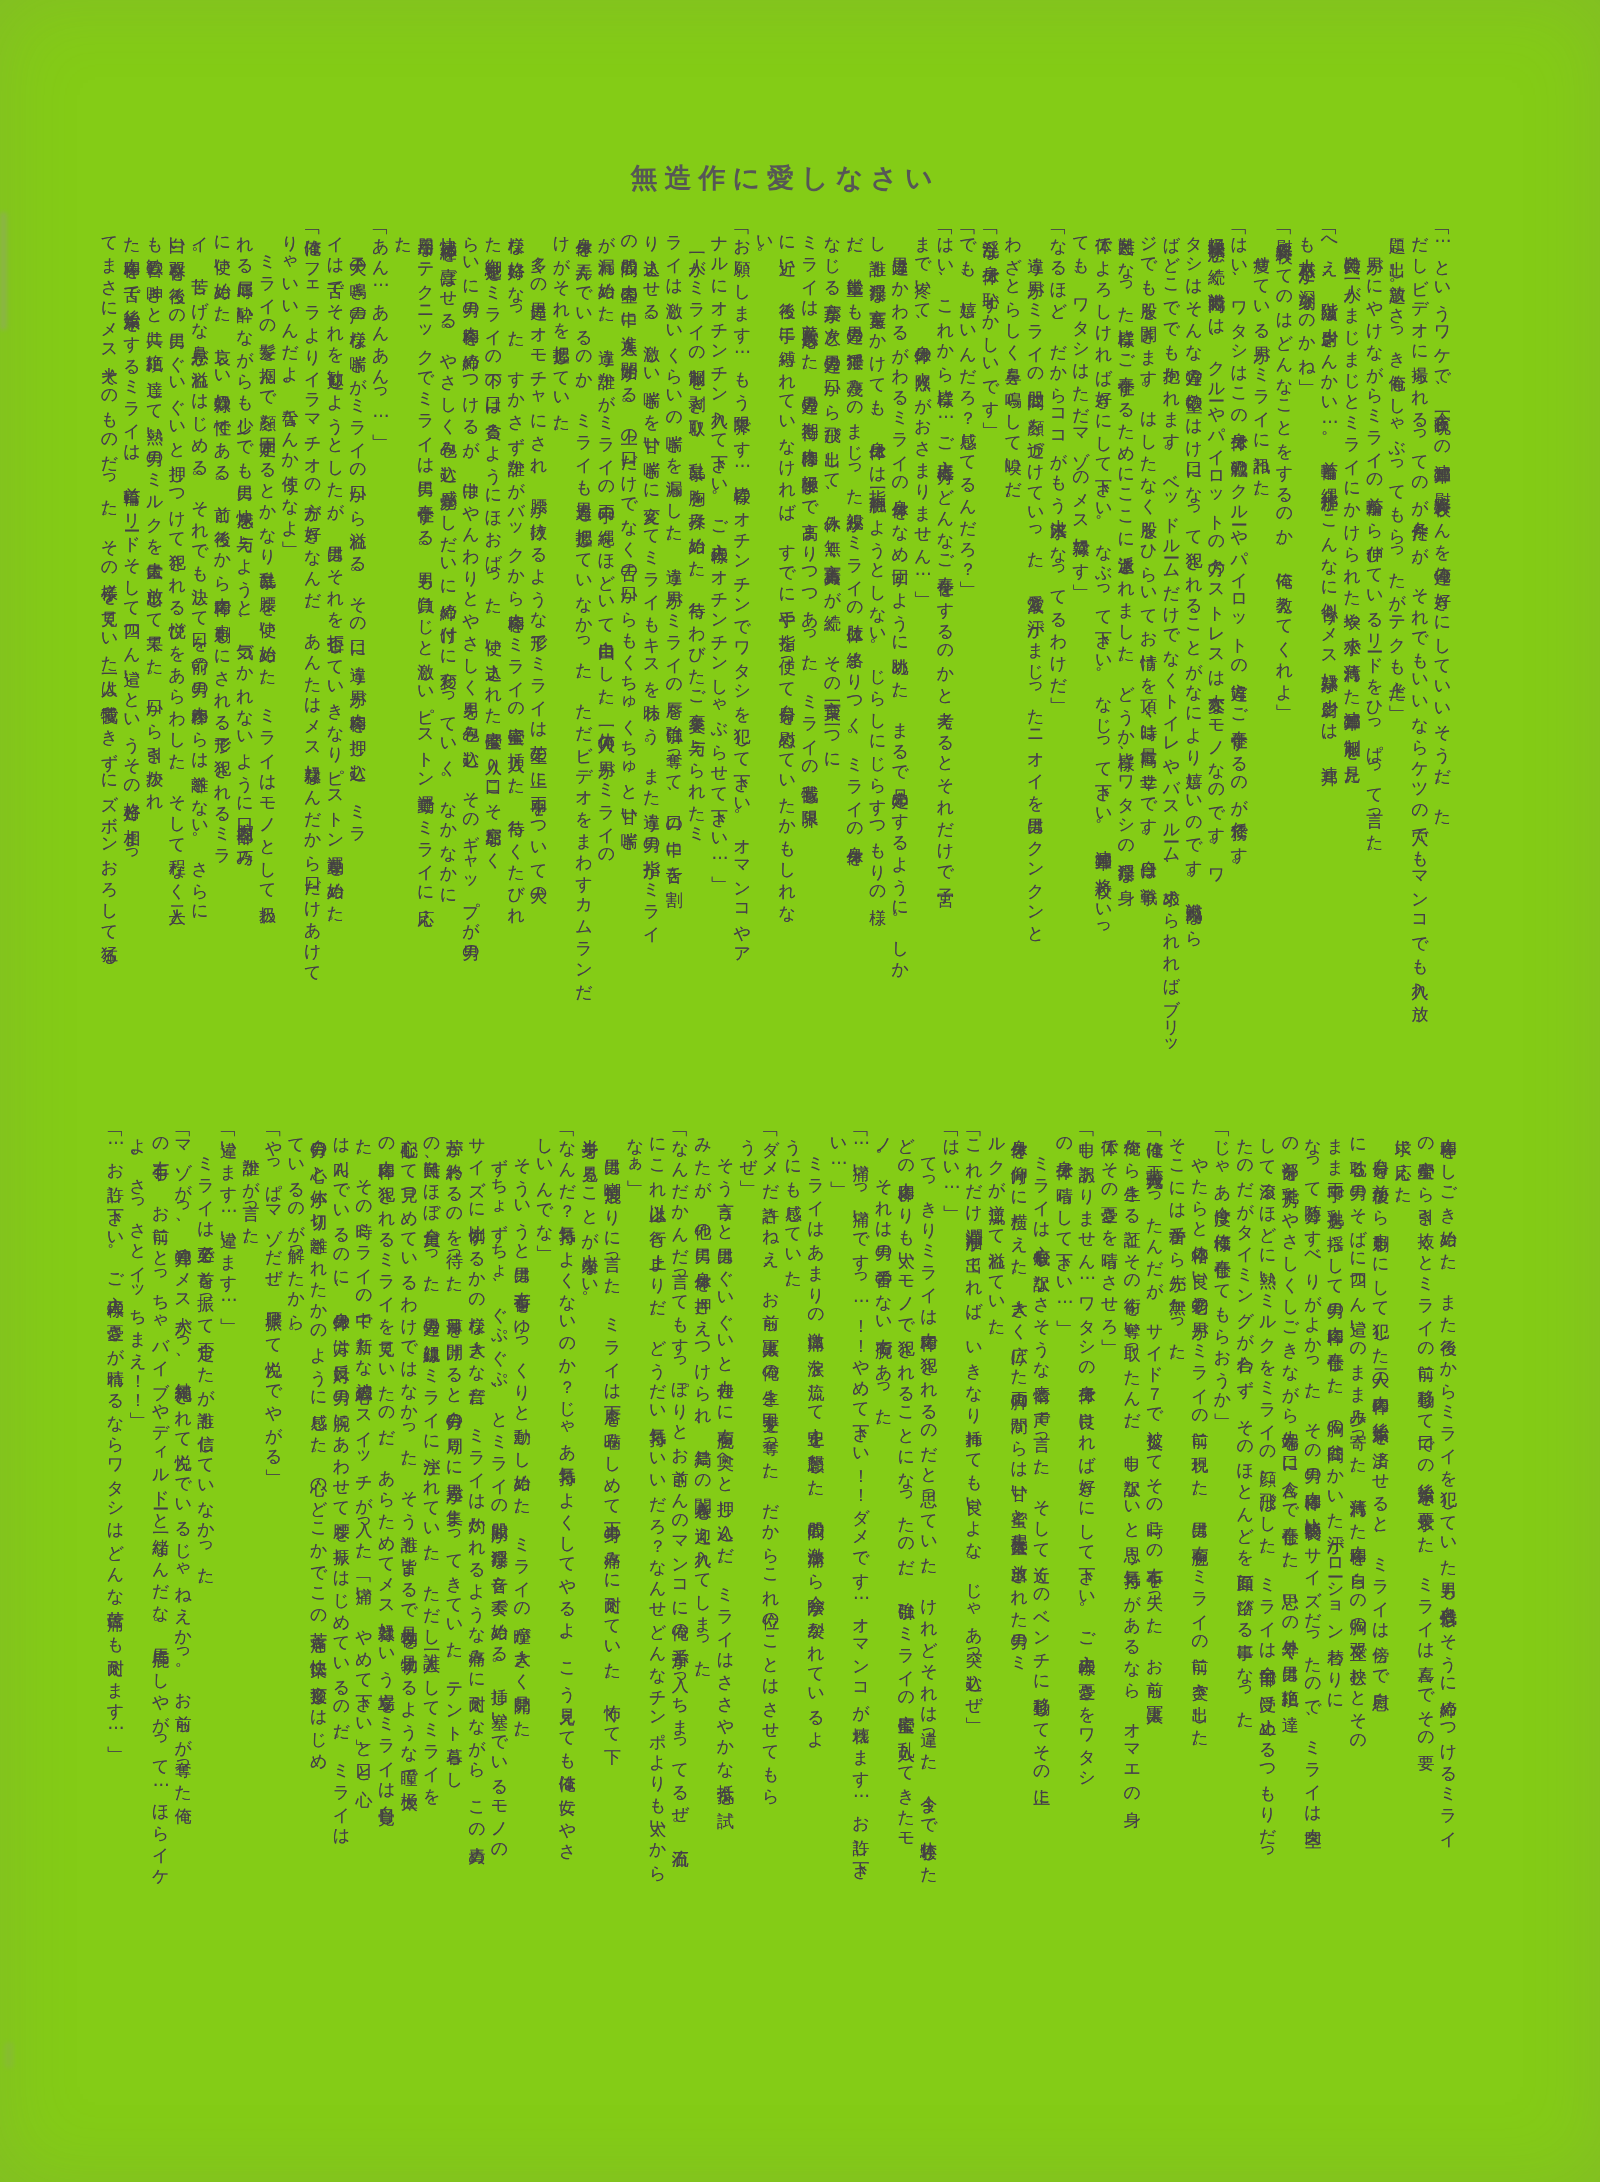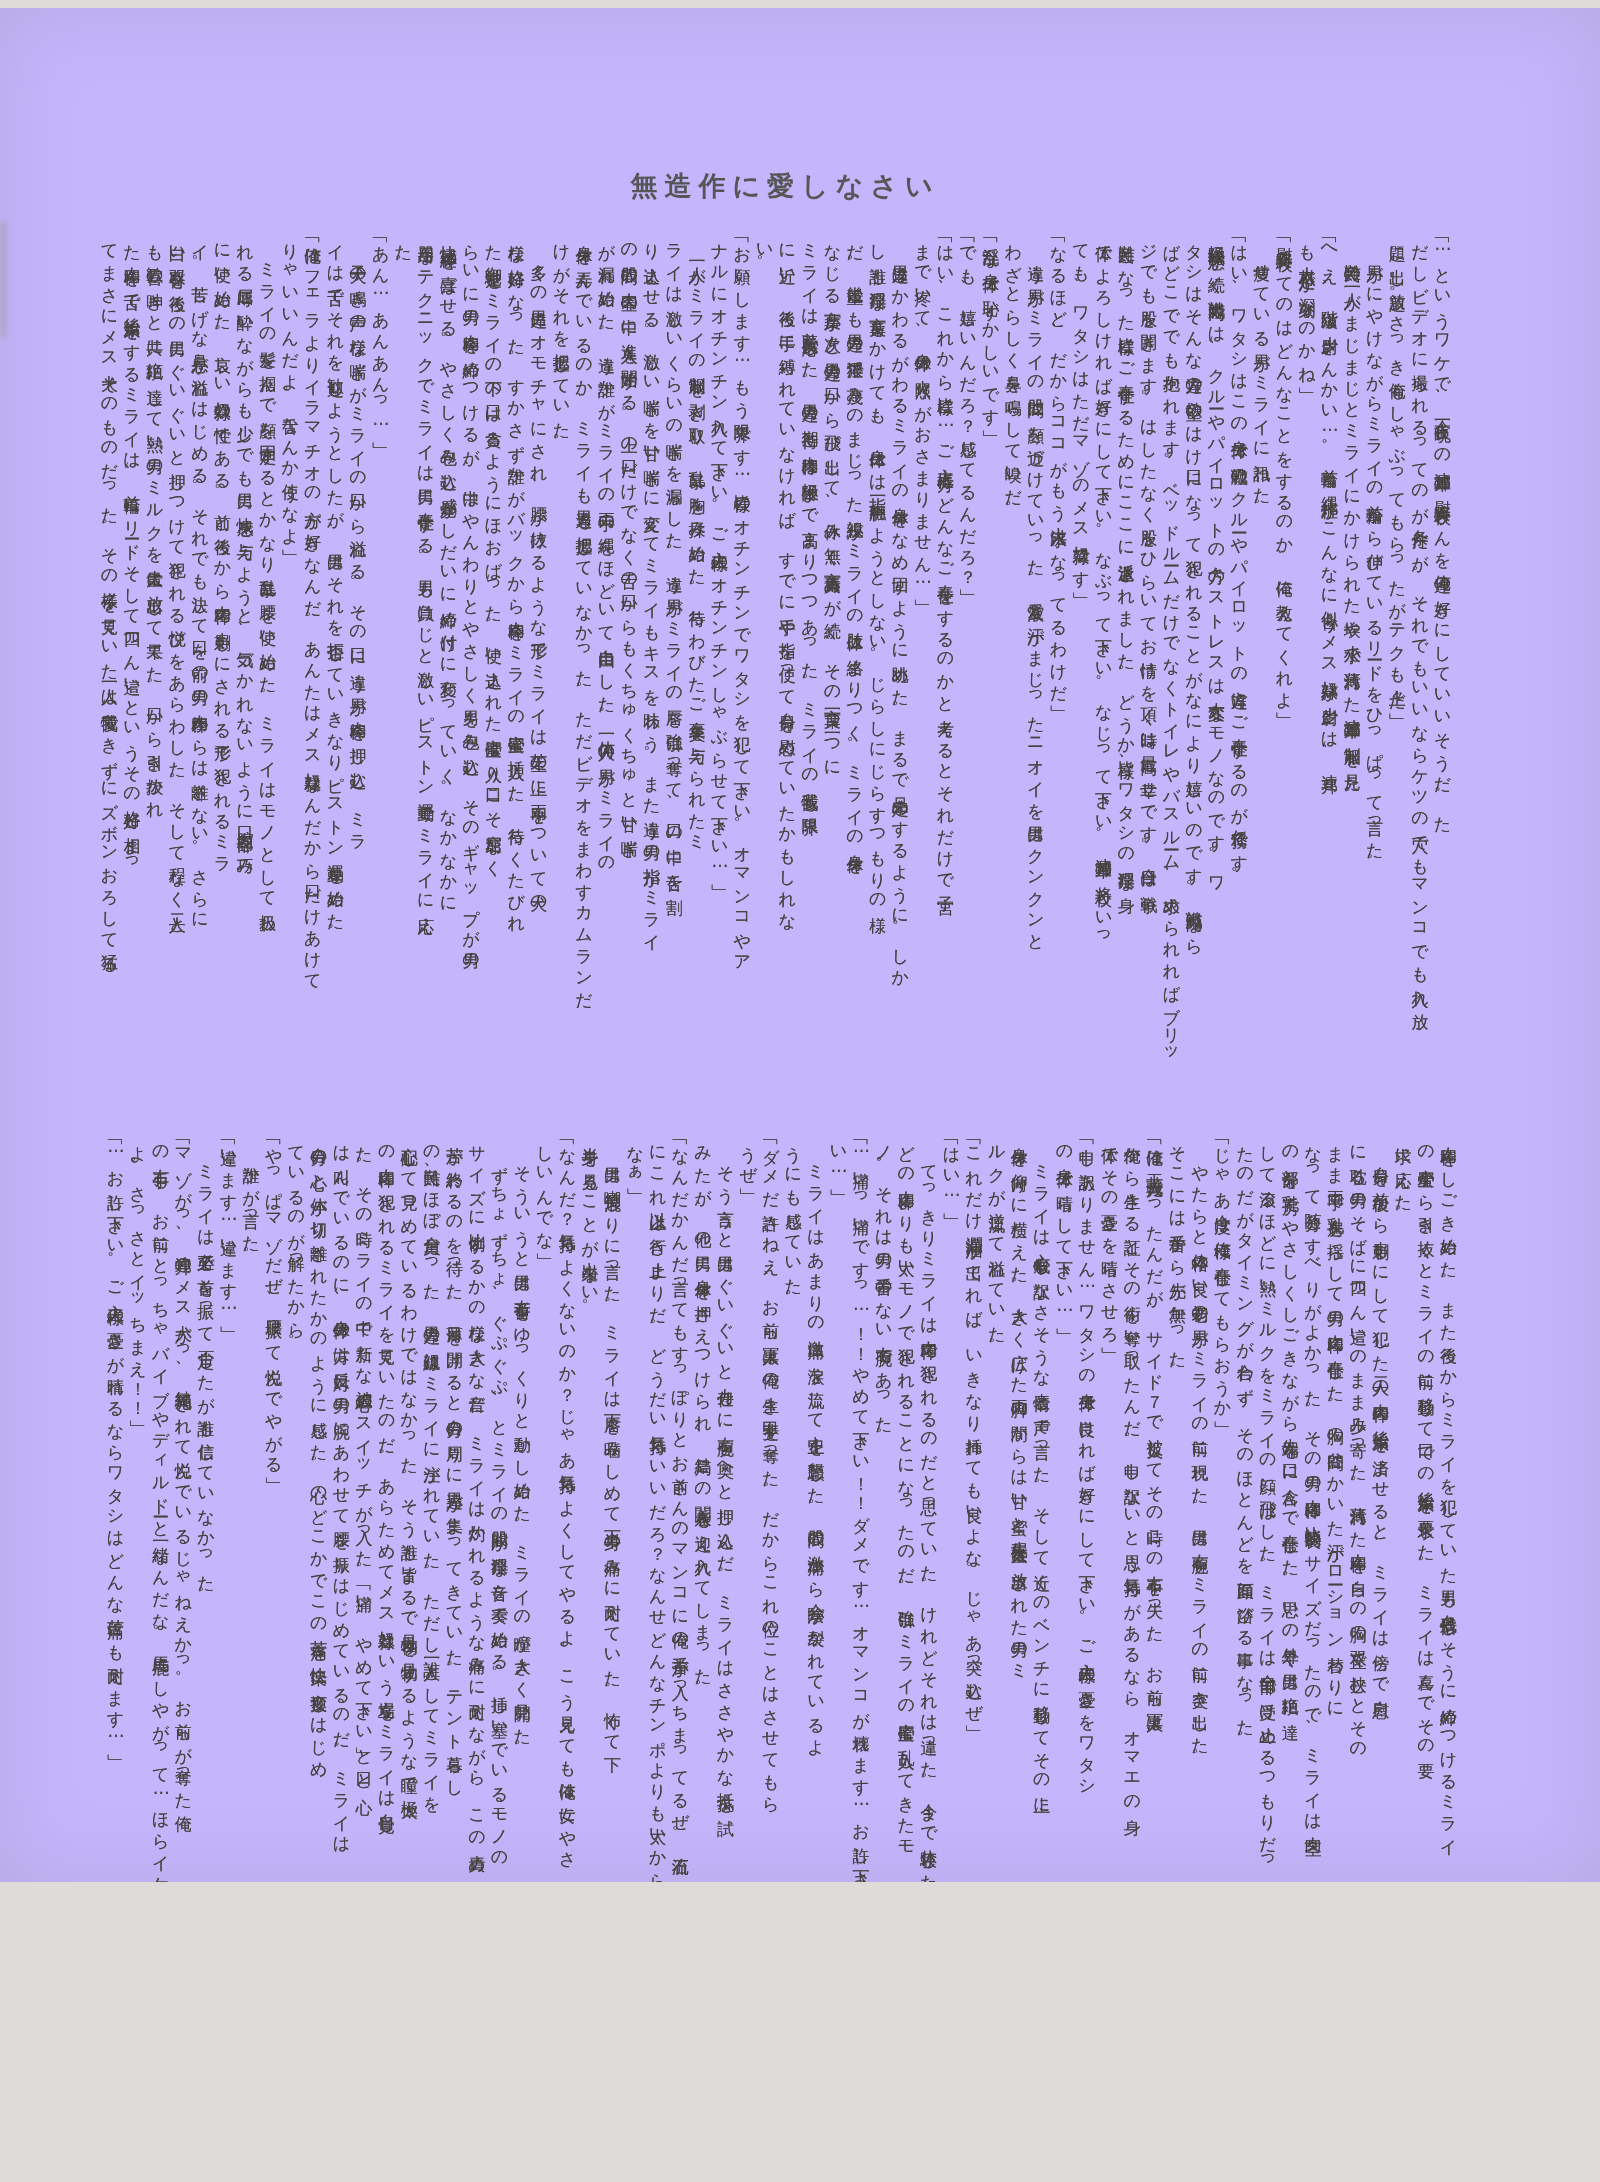--- a/index.html
+++ b/index.html
@@ -1,20 +1,20 @@
 <!DOCTYPE html>
 <html><head>
 <meta charset="utf-8">
 <style>
   html,body { margin:0; padding:0; background:#dddcd8; }
   .page {
     position:relative;
-    width:1600px; height:1874px;
-    margin:8px auto;
-    background:#c4b5fd;
+    width:1600px; height:2182px;
+    margin:0 auto;
+    background:#84cc16;
     box-shadow: inset 0 0 80px rgba(120,118,110,0.18);
     font-family:"DejaVu Sans", sans-serif;
     color:#3e3e3e;
     overflow:hidden;
   }
   .title {
     position:absolute;
     top:160px; left:0; width:1570px;
     text-align:center;
     font-size:27px;

